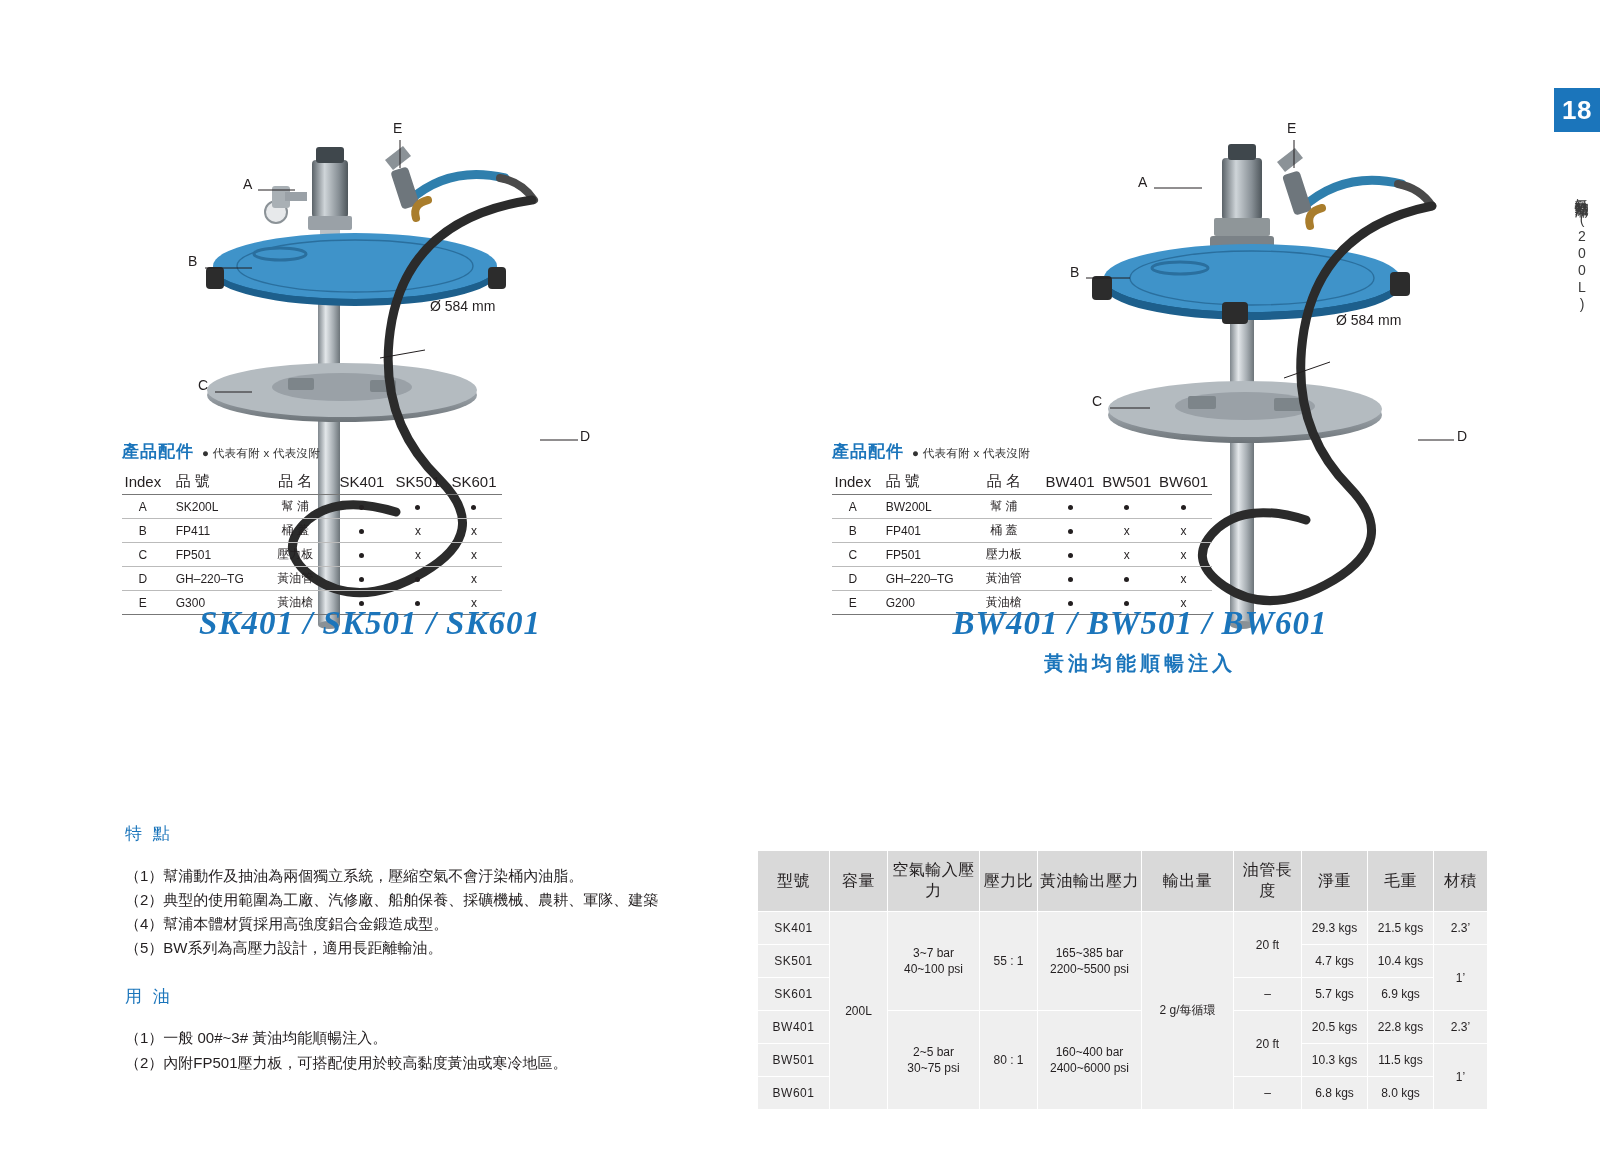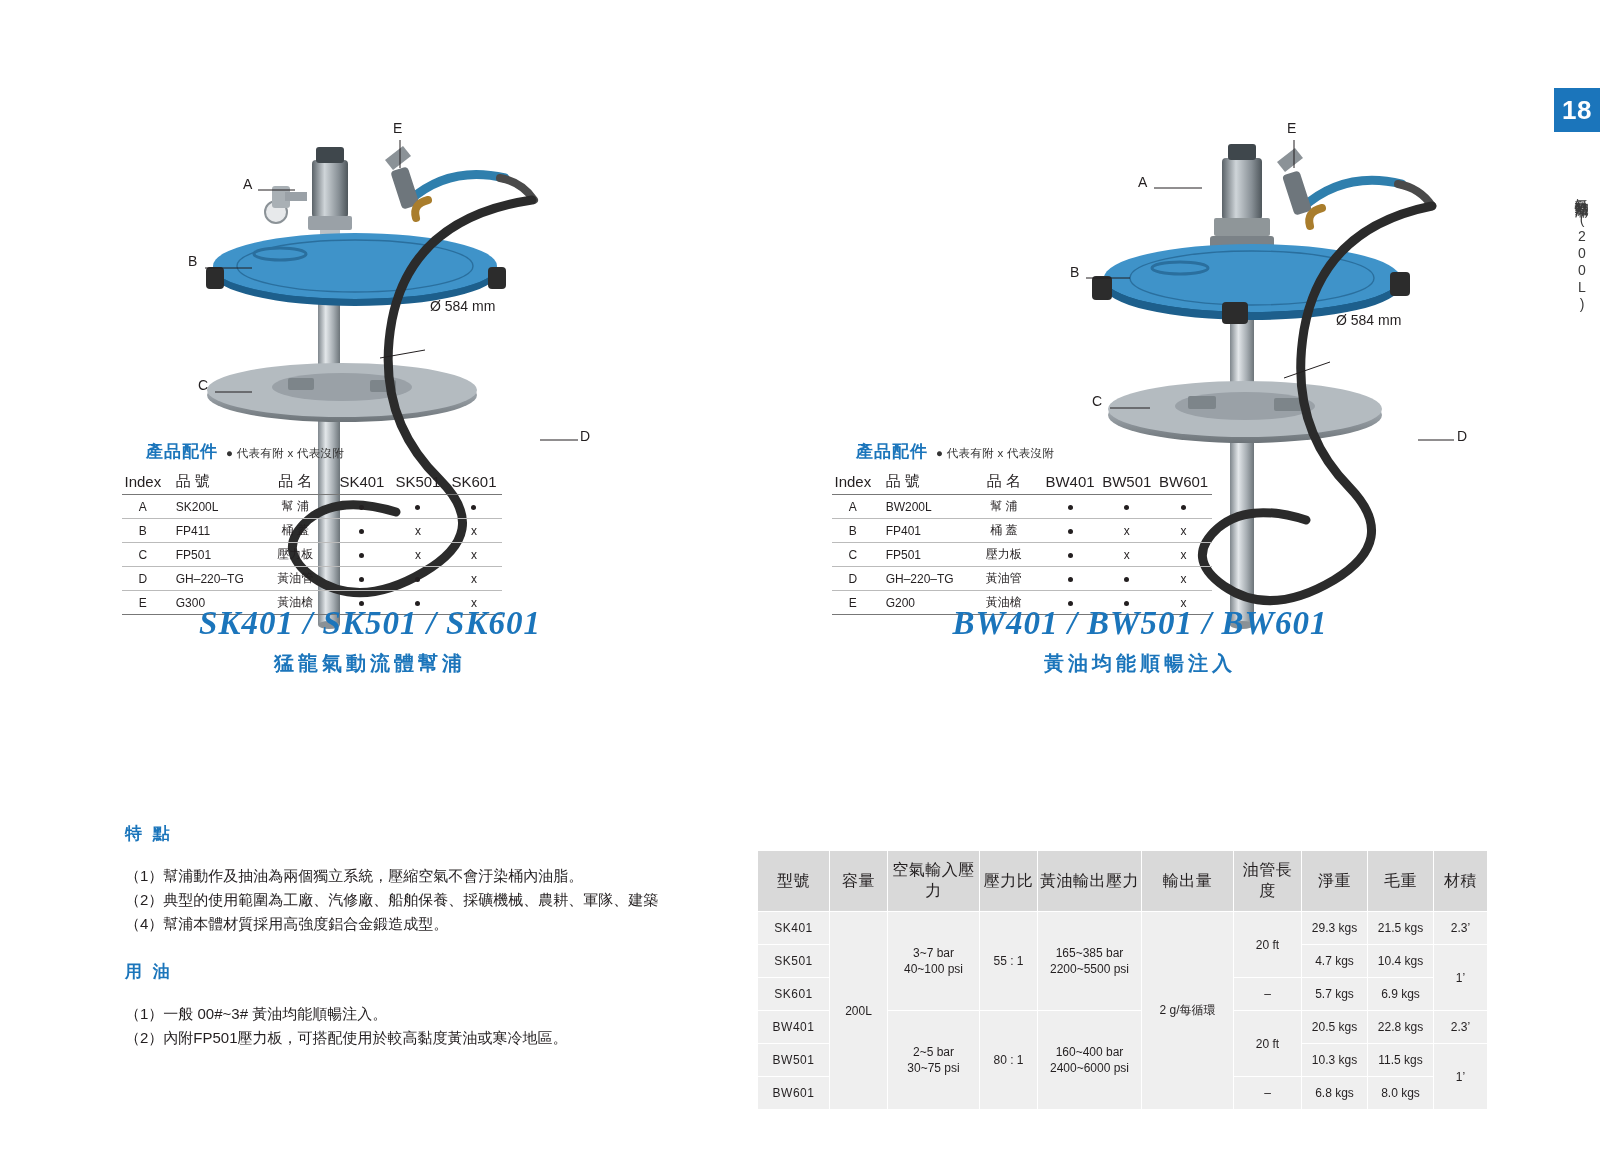--- a/index.html
+++ b/index.html
@@ -76,21 +76,20 @@
     display: flex;
     align-items: flex-end;
     gap: 8px;
     margin-bottom: 6px;
   }
   .acc-title {
     font-size: 17px;
     font-weight: bold;
     color: #1b75bb;
     letter-spacing: 1px;
-    margin-left: 24px;
   }
   .acc-legend {
     font-size: 11.5px;
     color: #333;
     padding-bottom: 2px;
     letter-spacing: 0.3px;
   }
   table.acc {
     border-collapse: collapse;
     width: 100%;
@@ -157,21 +156,21 @@
   #features {
     position: absolute;
     left: 125px;
     top: 820px;
     width: 610px;
     font-size: 15px;
     line-height: 1.62;
   }
   .sec-head {
     font-size: 17px;
-    font-weight: bold;
+    font-weight: normal;
     color: #1b75bb;
     letter-spacing: 3px;
     margin-bottom: 2px;
   }
   .sec-list { margin: 16px 0 22px 0; }
   .sec-item { text-indent: 0; padding-left: 0; }
 
   
   #spec-wrap {
     position: absolute;
@@ -345,21 +344,20 @@
           <td>黃油槍</td>
           <td><span class="dot"></span></td>
           <td><span class="dot"></span></td>
           <td><span class="xmark">x</span></td>
         </tr>
       </tbody>
     </table>
   </div>
 
   <div class="model-title">SK401 / SK501 / SK601</div>
-  <div class="model-sub">猛龍氣動流體幫浦</div>
 </div>
 
 <div class="product-block" id="product-right">
 
   <div class="illustration">
     <svg width="700" height="600" viewBox="0 0 700 600">
       <defs>
         <linearGradient id="plateR" x1="0" y1="0" x2="0" y2="1">
           <stop offset="0%" stop-color="#cfd4d8"></stop>
           <stop offset="50%" stop-color="#9aa1a7"></stop>
@@ -488,20 +486,21 @@
   <div class="model-title">BW401 / BW501 / BW601</div>
   <div class="model-sub">黃油均能順暢注入</div>
 </div>
 
 <div id="features">
   <div class="sec-head">特 點</div>
   <div class="sec-list">
     <div class="sec-item">（1）幫浦動作及抽油為兩個獨立系統，壓縮空氣不會汙染桶內油脂。</div>
     <div class="sec-item">（2）典型的使用範圍為工廠、汽修廠、船舶保養、採礦機械、農耕、軍隊、建築</div>
     <div class="sec-item">（4）幫浦本體材質採用高強度鋁合金鍛造成型。</div>
+    <div class="sec-item">（5）BW系列為高壓力設計，適用長距離輸油。</div>
   </div>
   <div class="sec-head">用 油</div>
   <div class="sec-list">
     <div class="sec-item">（1）一般 00#~3# 黃油均能順暢注入。</div>
     <div class="sec-item">（2）內附FP501壓力板，可搭配使用於較高黏度黃油或寒冷地區。</div>
   </div>
 </div>
 
 <div id="spec-wrap">
   <table class="spec">

